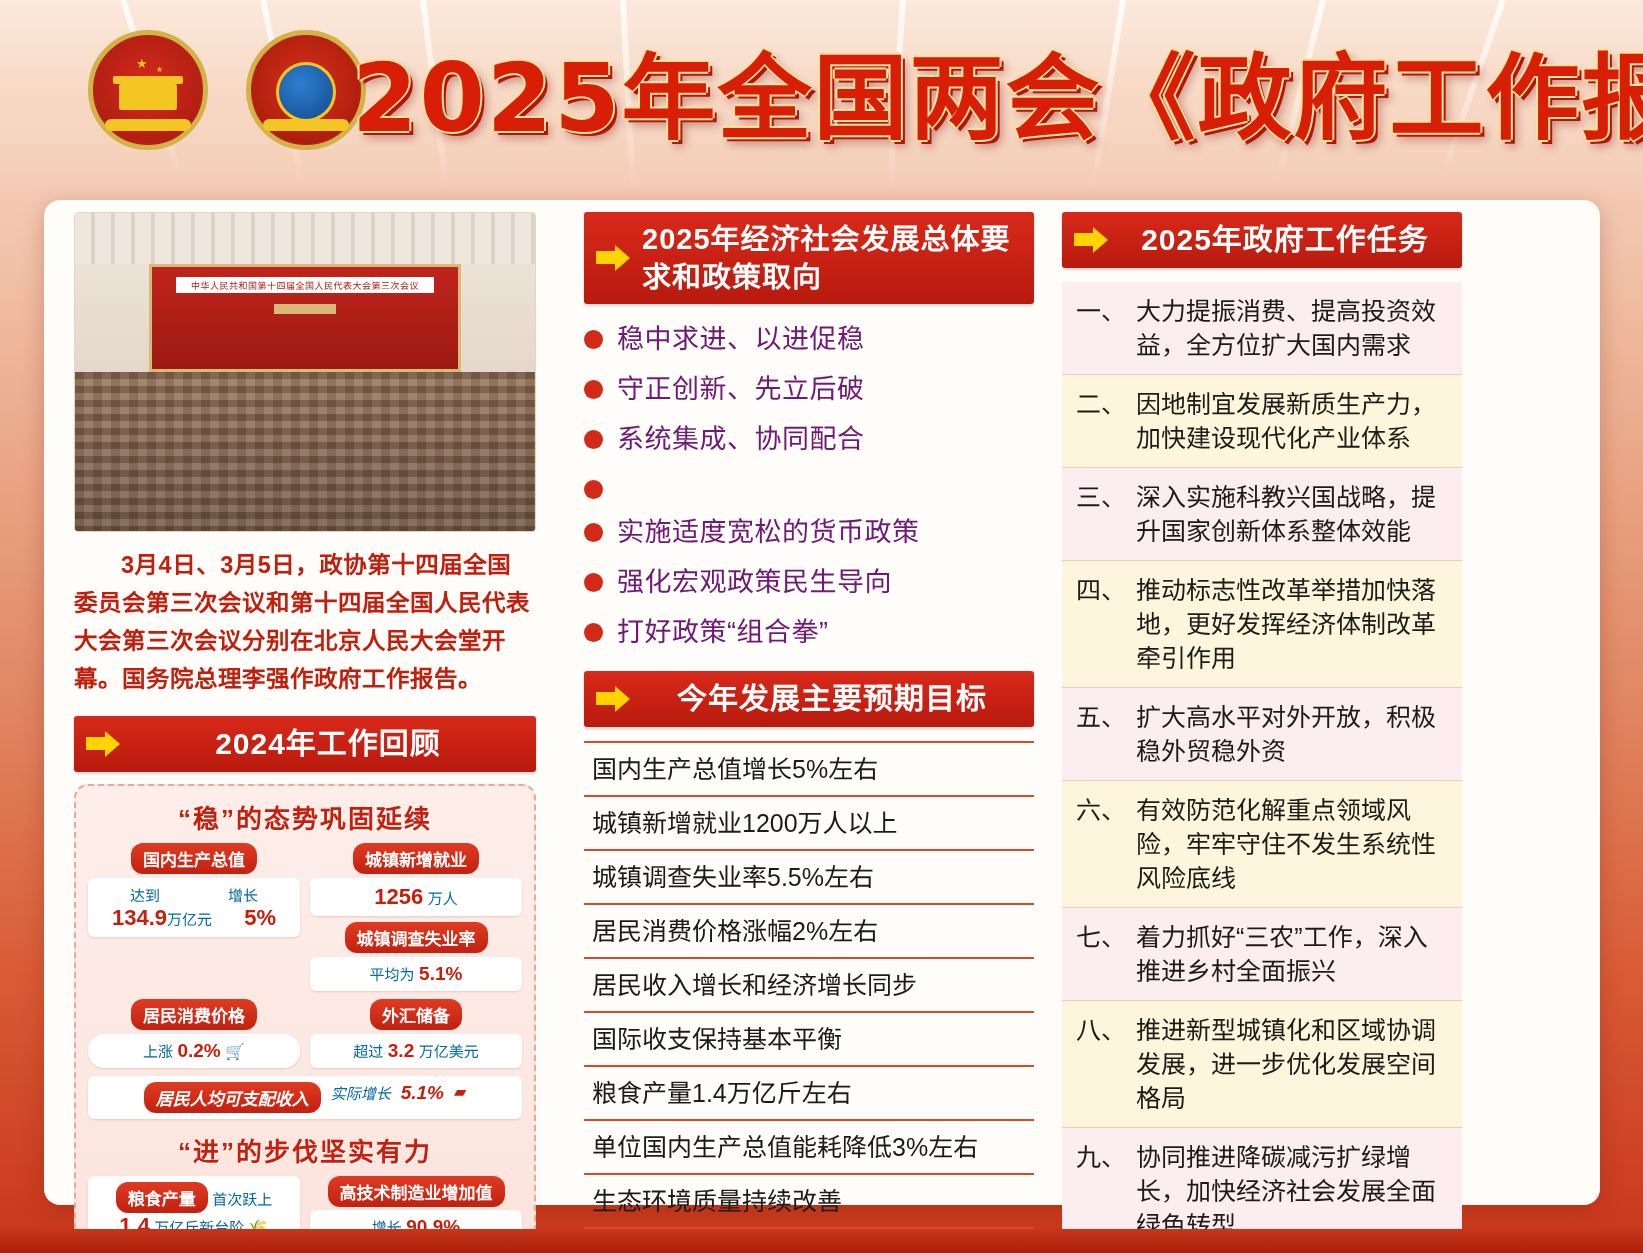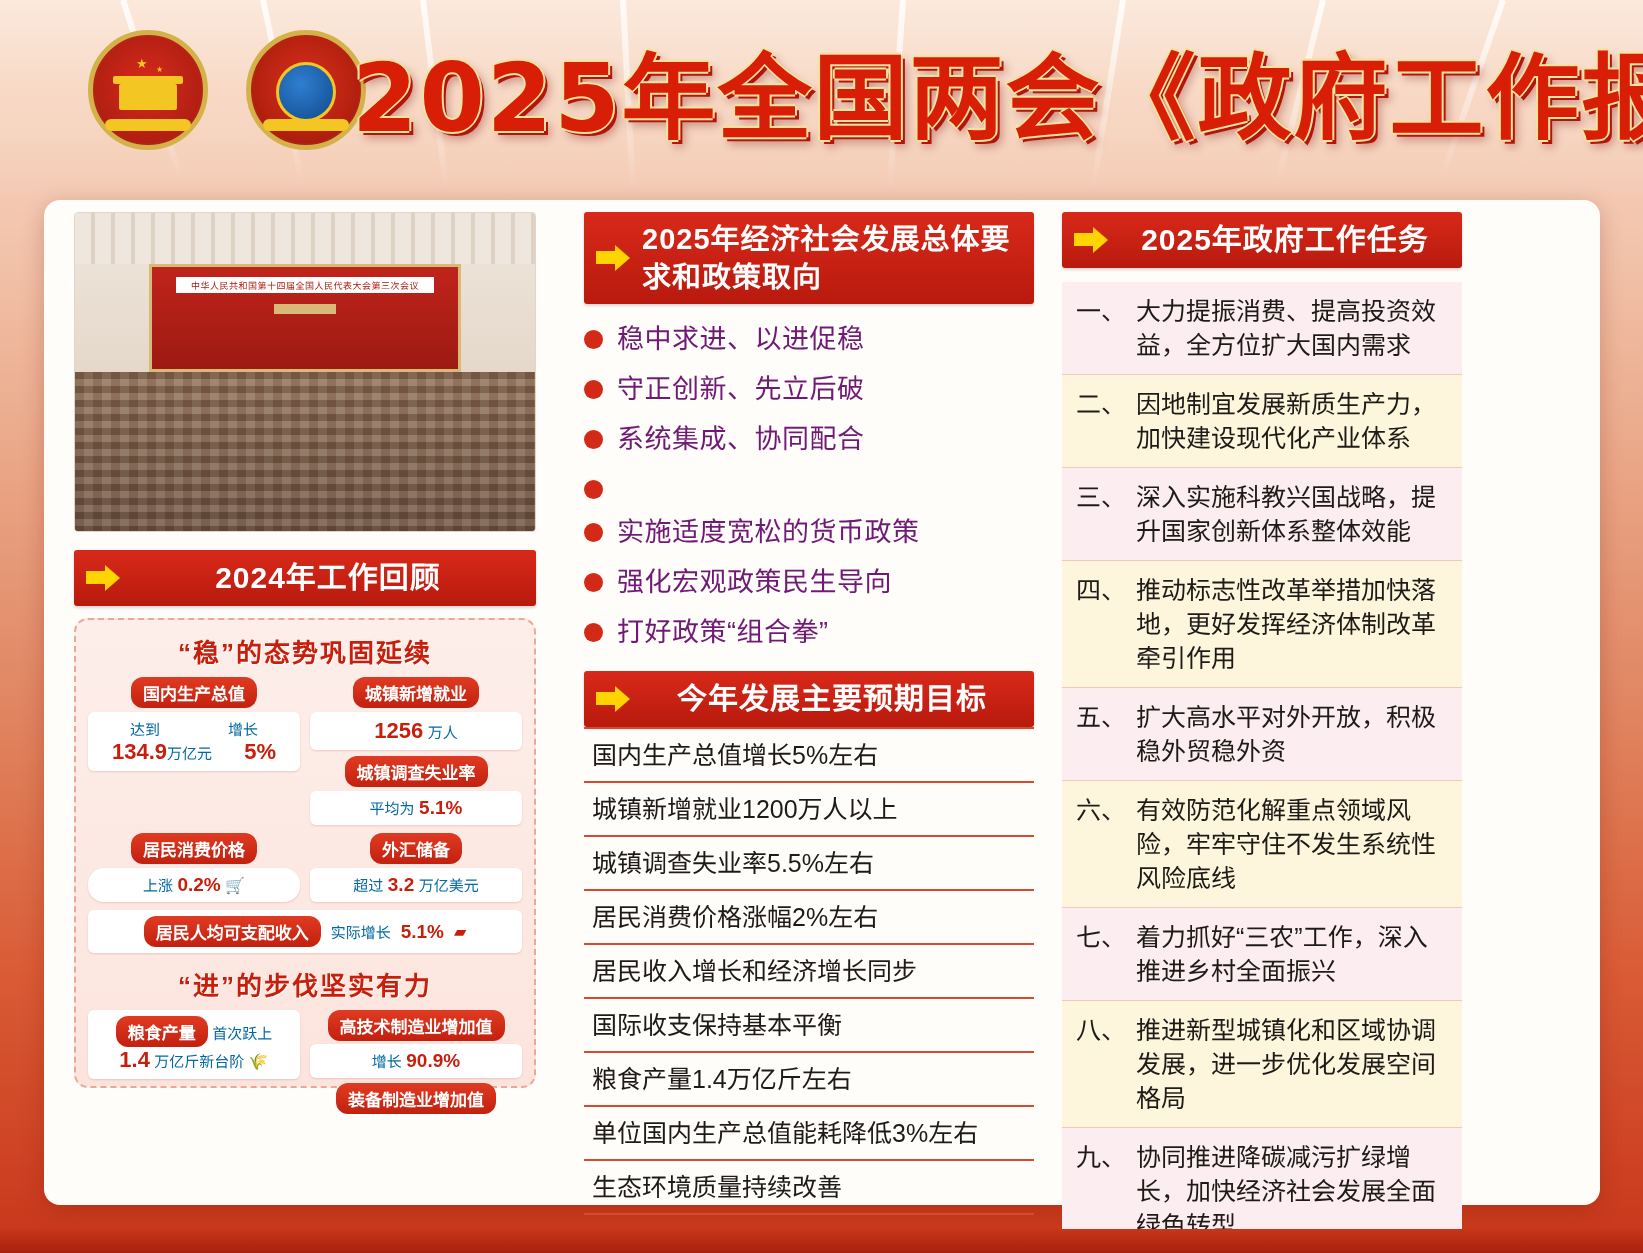--- a/index.html
+++ b/index.html
@@ -174,21 +174,21 @@
   
   .col-mid { position: absolute; left: 540px; top: 12px; width: 450px; }
   .bullets { margin-top: 18px; }
   .bullet {
     display:flex; align-items:flex-start; gap: 14px; margin-bottom: 16px;
   }
   .dot { width: 19px; height: 19px; border-radius:50%; background:#d32a18; margin-top: 8px; flex:0 0 auto; }
   .bullet-text { font-size: 27px; line-height: 34px; color:#701a75; letter-spacing: .5px; }
   .goal-bar { margin-top: 22px; }
   .goal-bar .bar-text { flex:1; text-align:center; }
-  .goal-list { border-top: 2px solid #d64a2f; }
+  .goal-list { margin-top: 14px; border-top: 2px solid #d64a2f; }
   .goal-item {
     border-bottom: 2px solid #d64a2f;
     font-size: 25px; line-height: 30px; color:#1d1a18;
     padding: 11px 6px 11px 8px;
   }
   
   .col-right { position: absolute; left: 1018px; top: 12px; width: 400px; }
   .task-list { margin-top: 14px; }
   .task {
     display:flex; gap: 10px; align-items:flex-start;
@@ -252,20 +252,21 @@
       <div class="hall-wall"></div>
       <div class="hall-ceiling"></div>
       <div class="flags"></div>
       <div class="stage">
         <div class="banner">中华人民共和国第十四届全国人民代表大会第三次会议</div>
         <div class="podium"></div>
       </div>
       <div class="seats"></div>
     </div>
 
+    <div class="caption">3月4日、3月5日，政协第十四届全国委员会第三次会议和第十四届全国人民代表大会第三次会议分别在北京人民大会堂开幕。国务院总理李强作政府工作报告。</div>
 
     <div class="bar review-bar">
       <span class="arrow"></span>
       <span class="bar-text">2024年工作回顾</span>
     </div>
 
     <div class="review-box">
       <div class="sub-title">“稳”的态势巩固延续</div>
 
       <div class="stat-row">
@@ -308,21 +309,21 @@
         <div class="c50">
           <div style="text-align:center;"><span class="tag">外汇储备</span></div>
           <div class="stat-card" style="margin-top:4px;">
             <span class="small">超过</span>
             <span class="stat-num mid">3.2</span>
             <span class="small">万亿美元</span>
           </div>
         </div>
       </div>
 
-      <div class="stat-card" style="display:flex; align-items:center; gap:10px; justify-content:center;">
+      <div class="stat-card" style="display:flex; align-items:flex-start; gap:10px; justify-content:center;font-style:italic;">
         <span class="tag">居民人均可支配收入</span>
         <span class="small">实际增长</span>
         <span class="stat-num mid">5.1%</span>
         <span style="color:#c71f0c;">▰</span>
       </div>
 
       <div class="sub-title" style="margin-top:12px;">“进”的步伐坚实有力</div>
 
       <div class="stat-row">
         <div class="c50">

